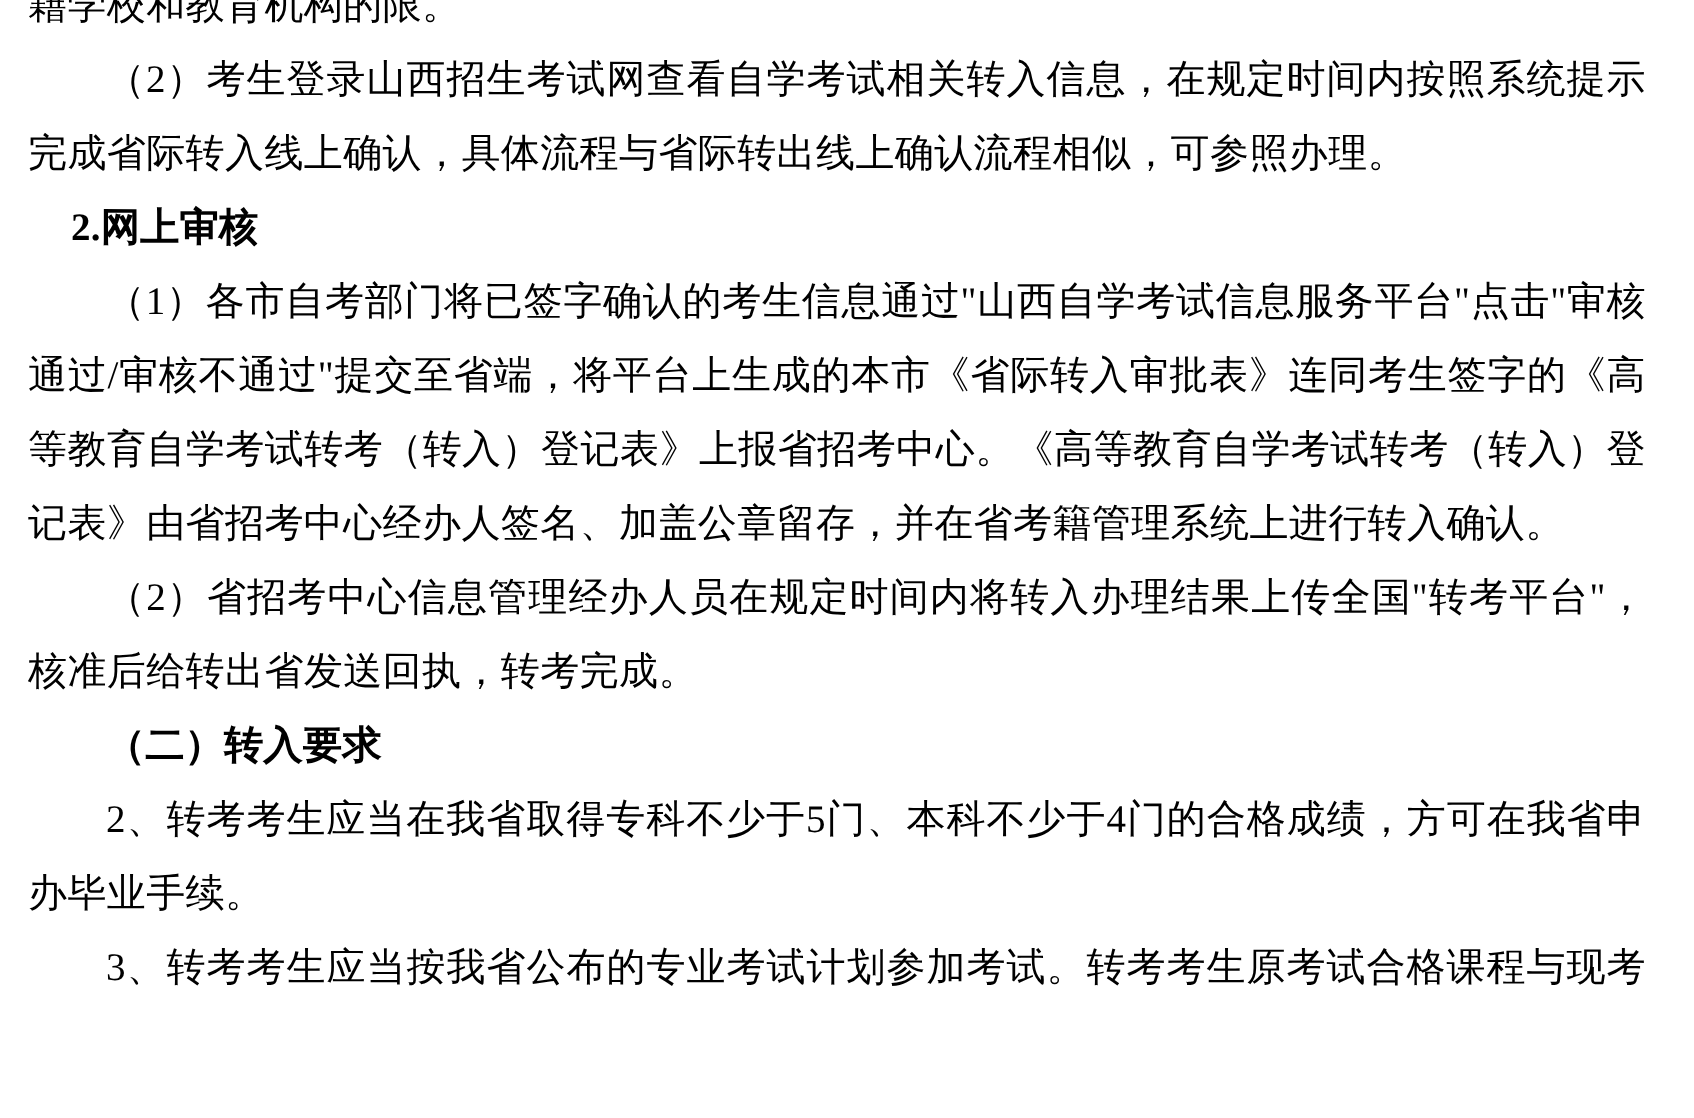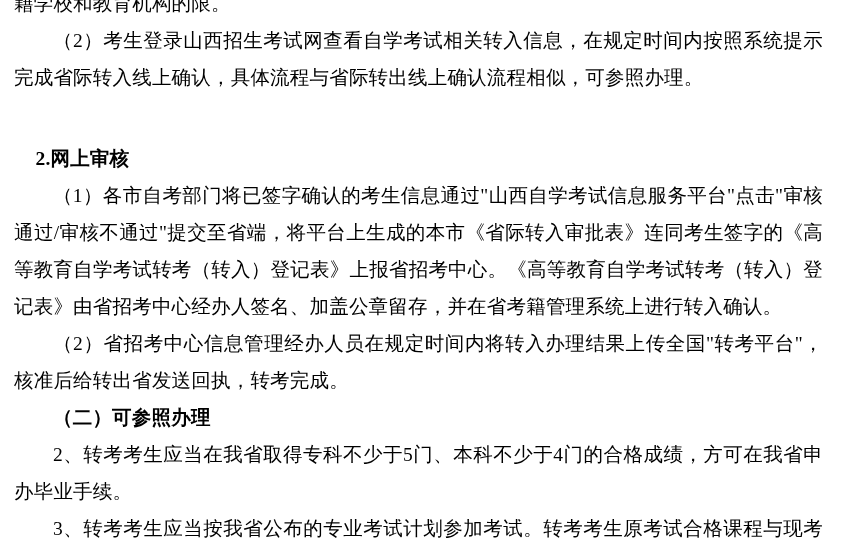--- a/index.html
+++ b/index.html
@@ -35,21 +35,20 @@
     text-align: justify;
     text-justify: inter-ideograph;
     word-break: break-all;
     color: #000000;
   }
   p.indent-2 {
     text-indent: 2em;
   }
   p.indent-1 {
     text-indent: 1.1em;
-    margin-top: 44px;
   }
   p.indent-0 {
     text-indent: 0;
   }
   .top-clip {
     height: 22px;
     overflow: hidden;
     position: relative;
   }
   .top-clip p.para {
@@ -81,21 +80,21 @@
     </div>
 
     <p class="para indent-2">（2）考生登录山西招生考试网查看自学考试相关转入信息，在规定时间内按照系统提示完成省际转入线上确认，具体流程与省际转出线上确认流程相似，可参照办理。</p>
 
     <p class="para indent-1 b">2.网上审核</p>
 
     <p class="para indent-2">（1）各市自考部门将已签字确认的考生信息通过"山西自学考试信息服务平台"点击"审核通过/审核不通过"提交至省端，将平台上生成的本市《省际转入审批表》连同考生签字的《高等教育自学考试转考（转入）登记表》上报省招考中心。《高等教育自学考试转考（转入）登记表》由省招考中心经办人签名、加盖公章留存，并在省考籍管理系统上进行转入确认。</p>
 
     <p class="para indent-2">（2）省招考中心信息管理经办人员在规定时间内将转入办理结果上传全国"转考平台"，核准后给转出省发送回执，转考完成。</p>
 
-    <p class="para indent-2 b">（二）可参照办理</p>
+    <p class="para indent-2 b">（二）转入要求</p>
 
 
     <p class="para indent-2">2、转考考生应当在我省取得专科不少于5门、本科不少于4门的合格成绩，方可在我省申办毕业手续。</p>
 
     <div class="bottom-clip">
       <p class="para indent-2">3、转考考生应当按我省公布的专业考试计划参加考试。转考考生原考试合格课程与现考试课程</p>
     </div>
 
   </div>
 </div>

